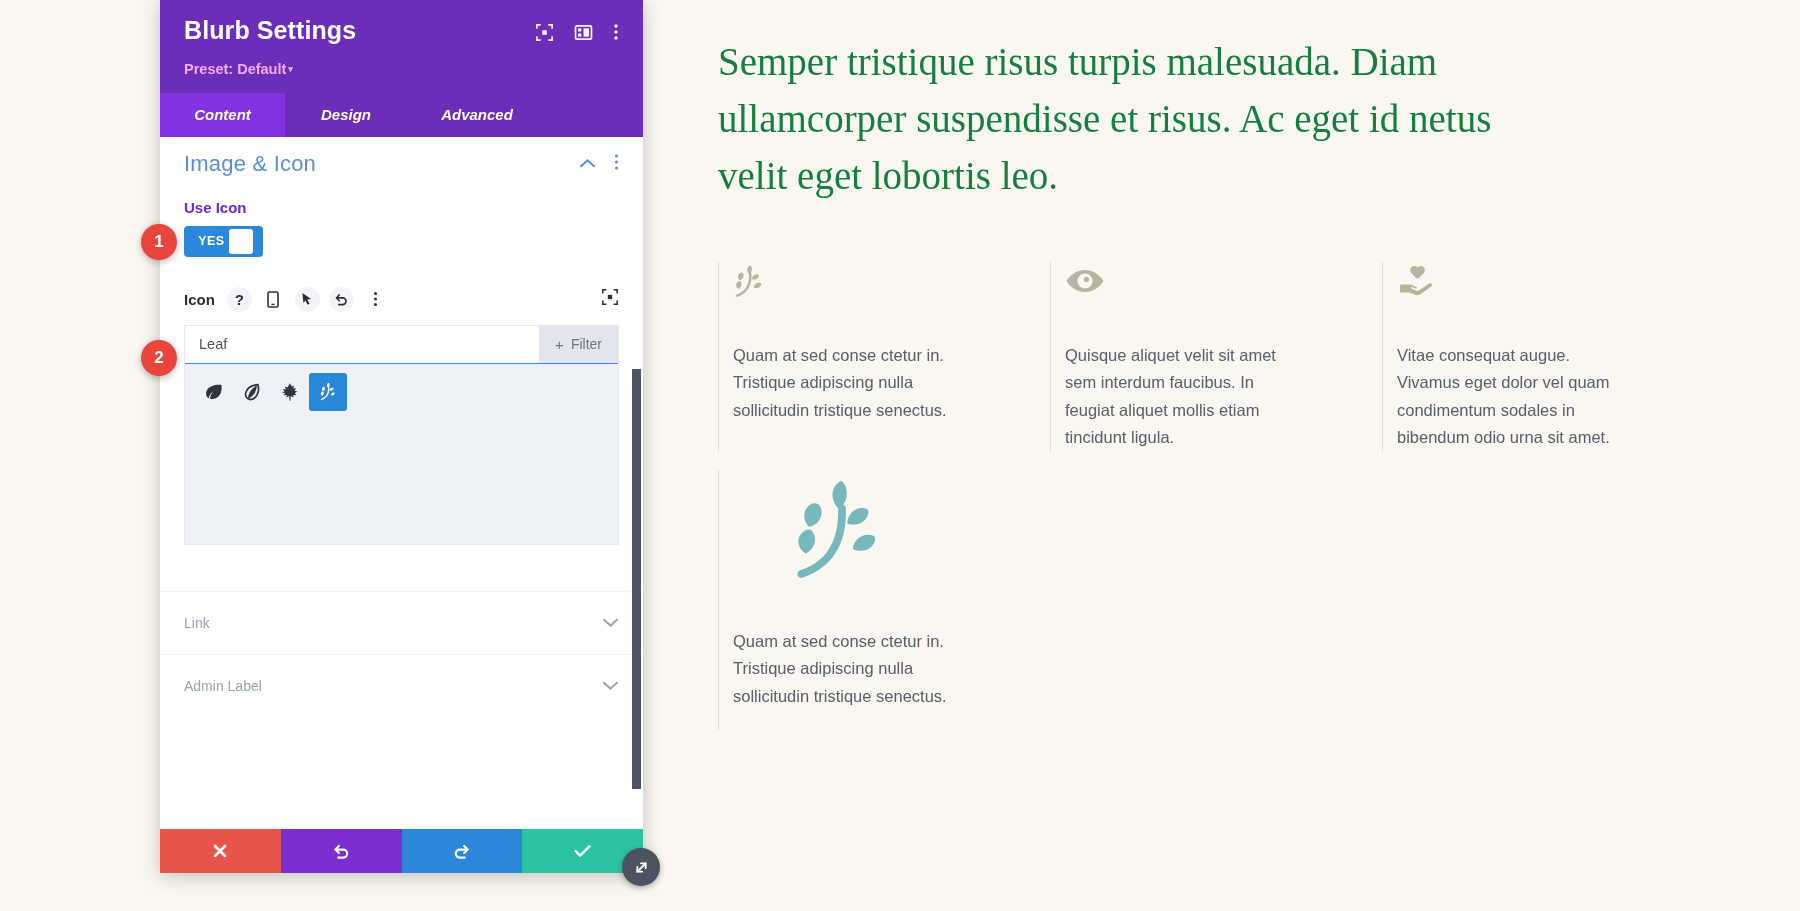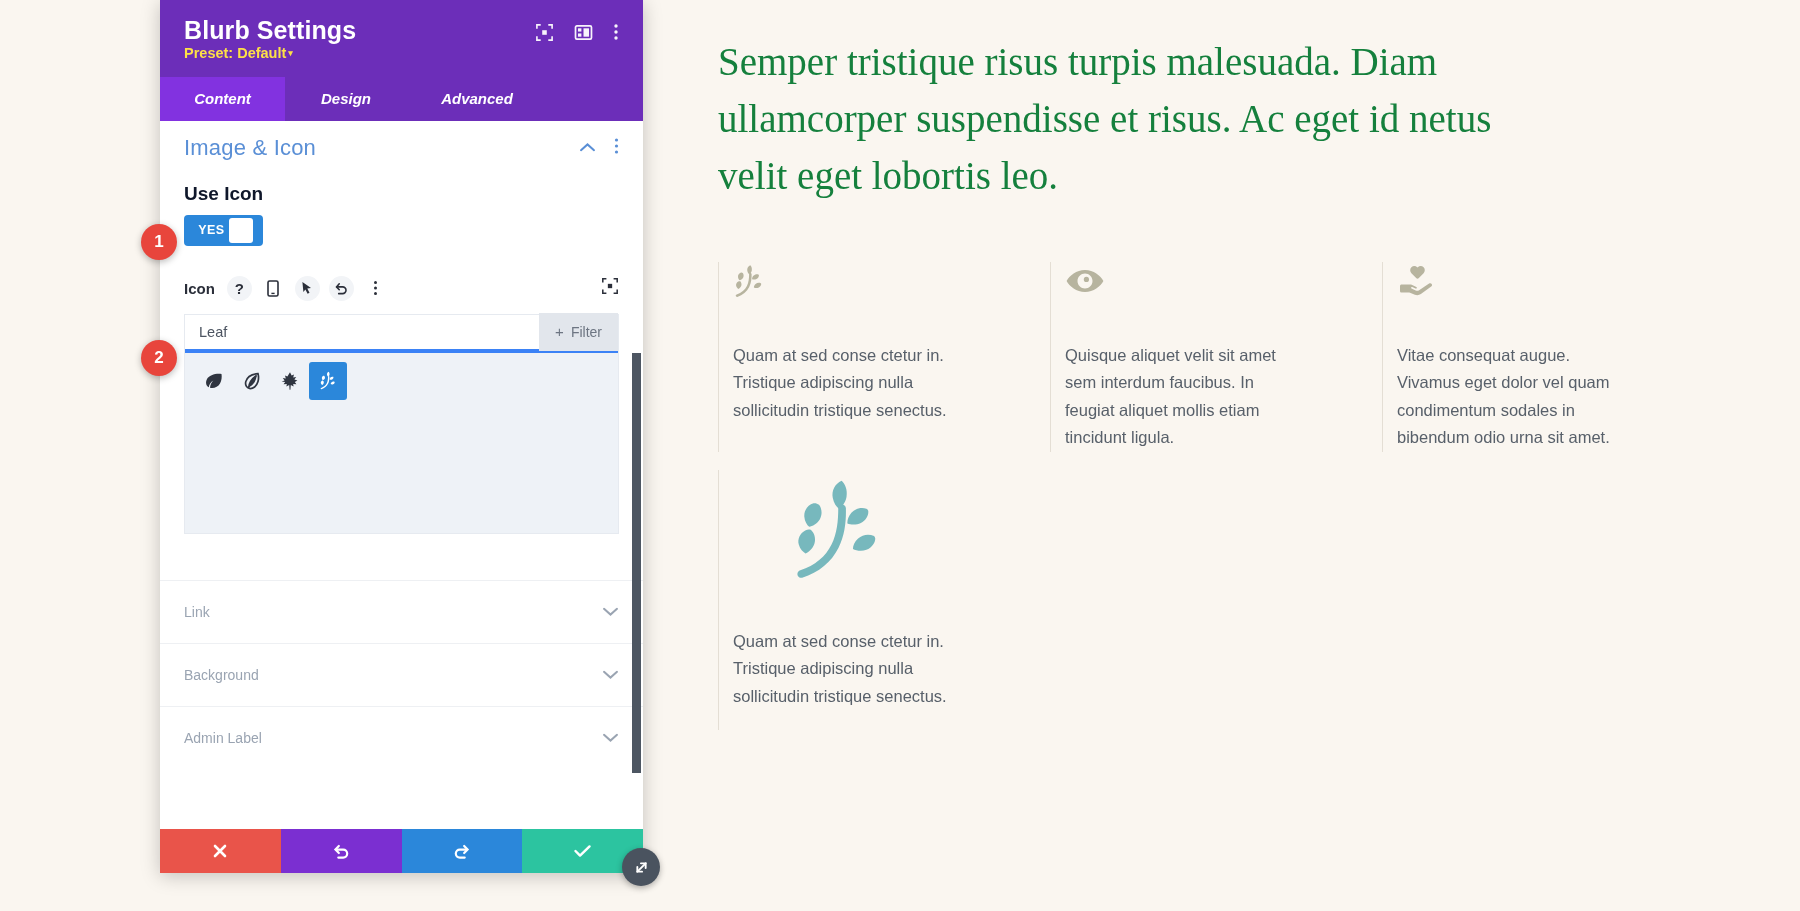--- a/index.html
+++ b/index.html
@@ -18,21 +18,21 @@
     box-shadow: 0 3px 18px rgba(0,0,0,.22);
     display: flex; flex-direction: column;
   }
   .panel-head { background: #6c2eb9; padding: 16px 24px 0 24px; position: relative; }
   .panel-title-row { display: flex; align-items: flex-start; justify-content: space-between; }
   .panel-title {
     color: #fff; font-size: 25px; font-weight: bold; letter-spacing: .1px;
     line-height: 1.15;
   }
   .panel-preset {
-    color: #fde047; font-size: 14.5px; font-weight: bold; margin-top: 0;
+    color: #f0abfc; font-size: 14.5px; font-weight: bold; margin-top: 16px;
     padding-bottom: 16px;
   }
   .panel-preset .caret { font-size: 9px; vertical-align: 2px; margin-left: 2px; }
   .head-icons { display: flex; align-items: center; gap: 20px; padding-top: 6px; }
   .head-icons .hi { cursor: pointer; display: block; opacity: .95; }
 
   .tabs { display: flex; background: #6c2eb9; }
   .tab {
     flex: 0 0 auto; padding: 13px 0 14px 0; text-align: center;
     color: #fff; font-size: 15px; font-weight: bold; cursor: pointer; font-style: italic;
@@ -44,21 +44,21 @@
   .panel-body { position: relative; flex: 1; overflow: hidden; background: #fff; }
 
   .sect-head {
     display: flex; align-items: center; justify-content: space-between;
     padding: 14px 24px 22px 24px;
   }
   .sect-title { color: #5a8fd6; font-size: 22px; font-weight: normal; letter-spacing: .2px; }
   .sect-tools { display: flex; align-items: center; gap: 18px; }
 
   .field { padding: 0 24px; }
-  .field-label { font-size: 19px; color: #0f172a; font-weight: bold; margin-bottom: 10px; }
+  .field-label { font-size: 15px; color: #6d28d9; font-weight: bold; margin-bottom: 10px; }
 
   .toggle {
     display: inline-flex; align-items: center; width: 79px; height: 31px;
     background: #2b87da; border-radius: 4px; cursor: pointer;
     padding: 10px; position: relative;
   }
   .toggle-text {
     color: #fff; font-size: 12.5px; font-weight: bold; letter-spacing: .4px;
     width: 46px; text-align: center;
   }
@@ -78,21 +78,21 @@
   .mini.bg { background: #f2f4f7; }
   .mini.q { font-size: 15px; font-weight: bold; }
   .mini.dots { font-size: 15px; letter-spacing: 0; }
 
   .picker {
     margin: 13px 24px 0 24px; border: 1px solid #e6eaf0;
     background: #fff;
   }
   .picker-search {
     display: flex; align-items: center; justify-content: space-between;
-    height: 38px; background: #fff; border-bottom: 4px solid #3b82f6;
+    height: 38px; background: #fff; border-bottom: 1px solid #3b82f6;
     padding-left: 14px;
   }
   .picker-search-val { font-size: 14.5px; color: #4c5461; }
   .filter-btn {
     display: flex; align-items: center; gap: 7px;
     background: #e2e6ec; color: #6d7582; font-size: 14px;
     height: 38px; padding: 0 16px; cursor: pointer;
   }
   .filter-btn .plus { font-size: 15px; }
   .picker-grid {
@@ -396,28 +396,20 @@
 
       <div class="acc-row">
         <div class="acc-title">Link</div>
         <span>
           <svg width="17" height="11" viewBox="0 0 17 11" fill="none" stroke="#9aa4b2" stroke-width="2" stroke-linecap="round">
             <path d="M2 2.8L8.5 8.6 15 2.8"></path>
           </svg>
         </span>
       </div>
 
-      <div class="acc-row">
-        <div class="acc-title">Background</div>
-        <span>
-          <svg width="17" height="11" viewBox="0 0 17 11" fill="none" stroke="#9aa4b2" stroke-width="2" stroke-linecap="round">
-            <path d="M2 2.8L8.5 8.6 15 2.8"></path>
-          </svg>
-        </span>
-      </div>
 
       <div class="acc-row">
         <div class="acc-title">Admin Label</div>
         <span>
           <svg width="17" height="11" viewBox="0 0 17 11" fill="none" stroke="#9aa4b2" stroke-width="2" stroke-linecap="round">
             <path d="M2 2.8L8.5 8.6 15 2.8"></path>
           </svg>
         </span>
       </div>
 

